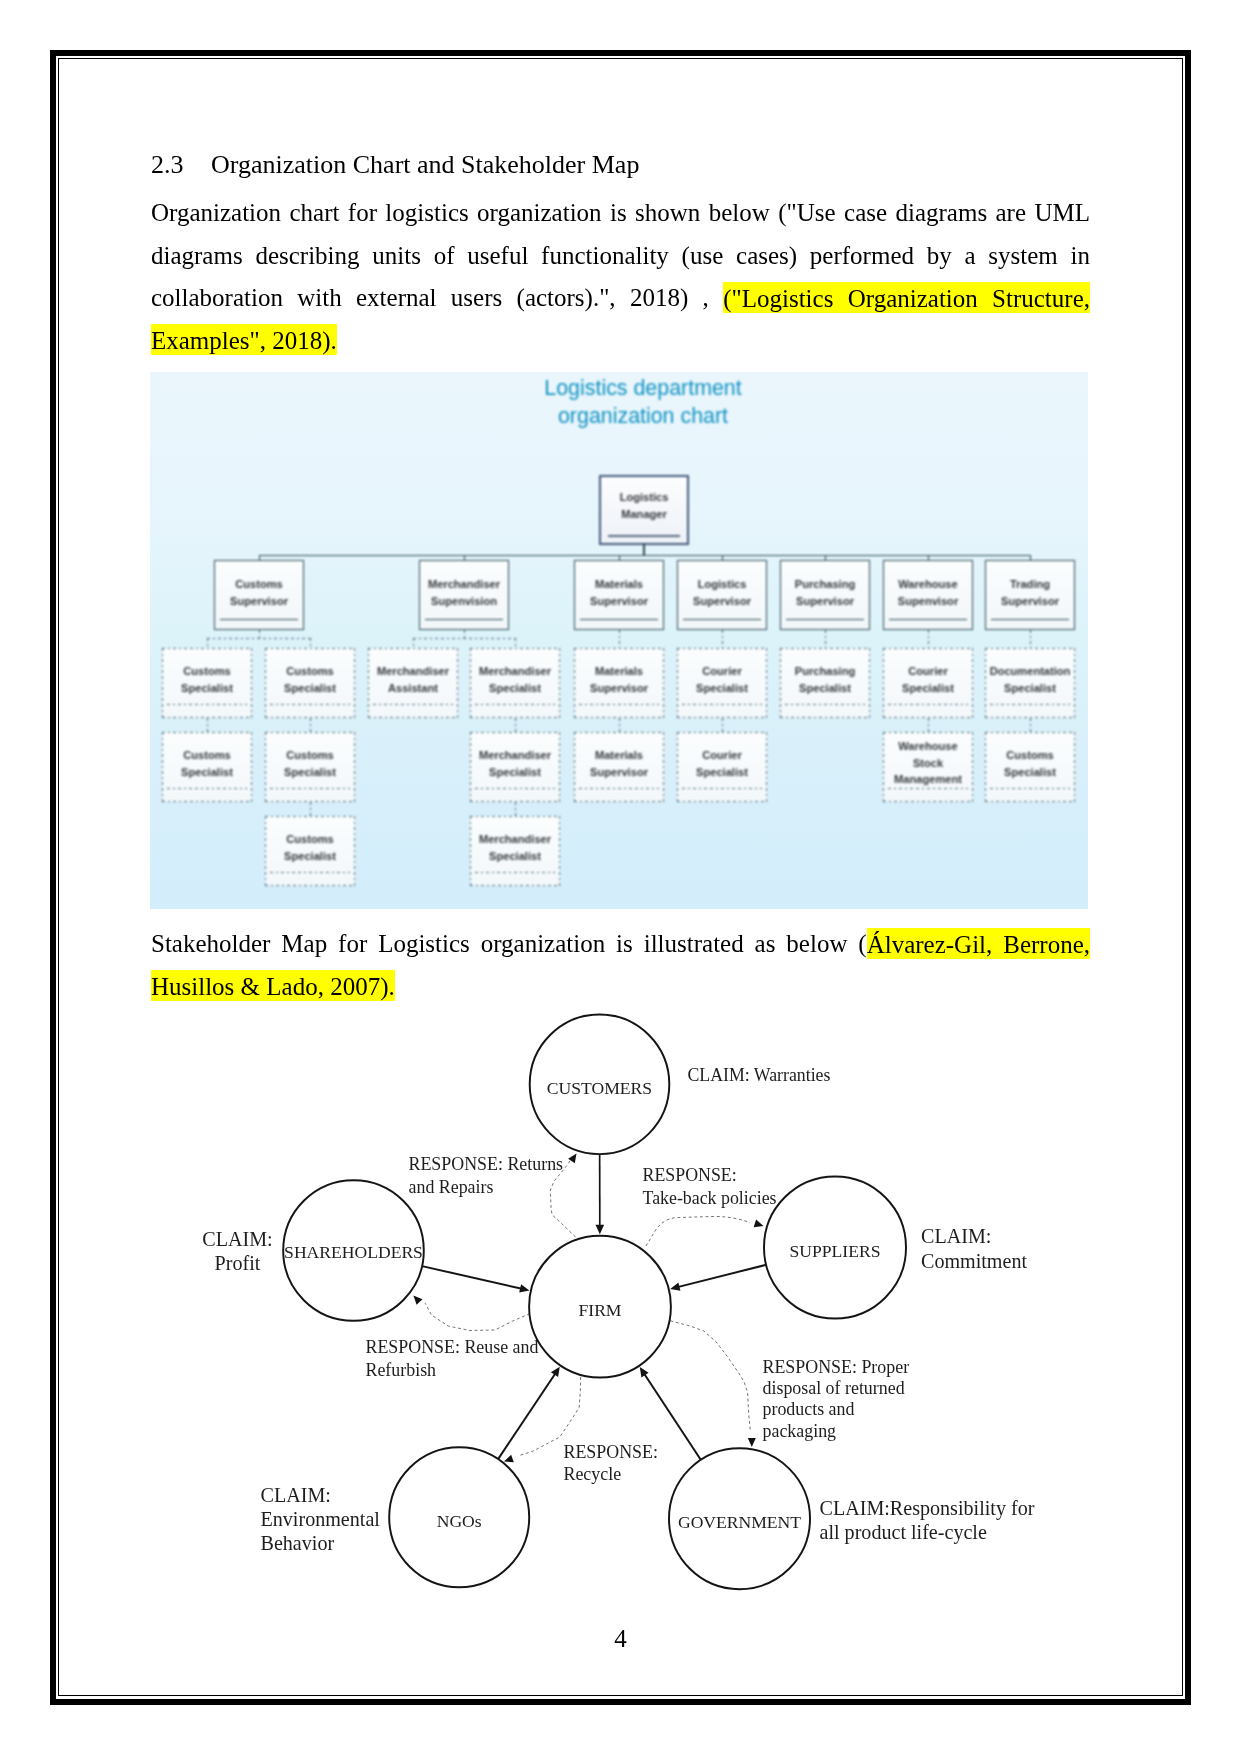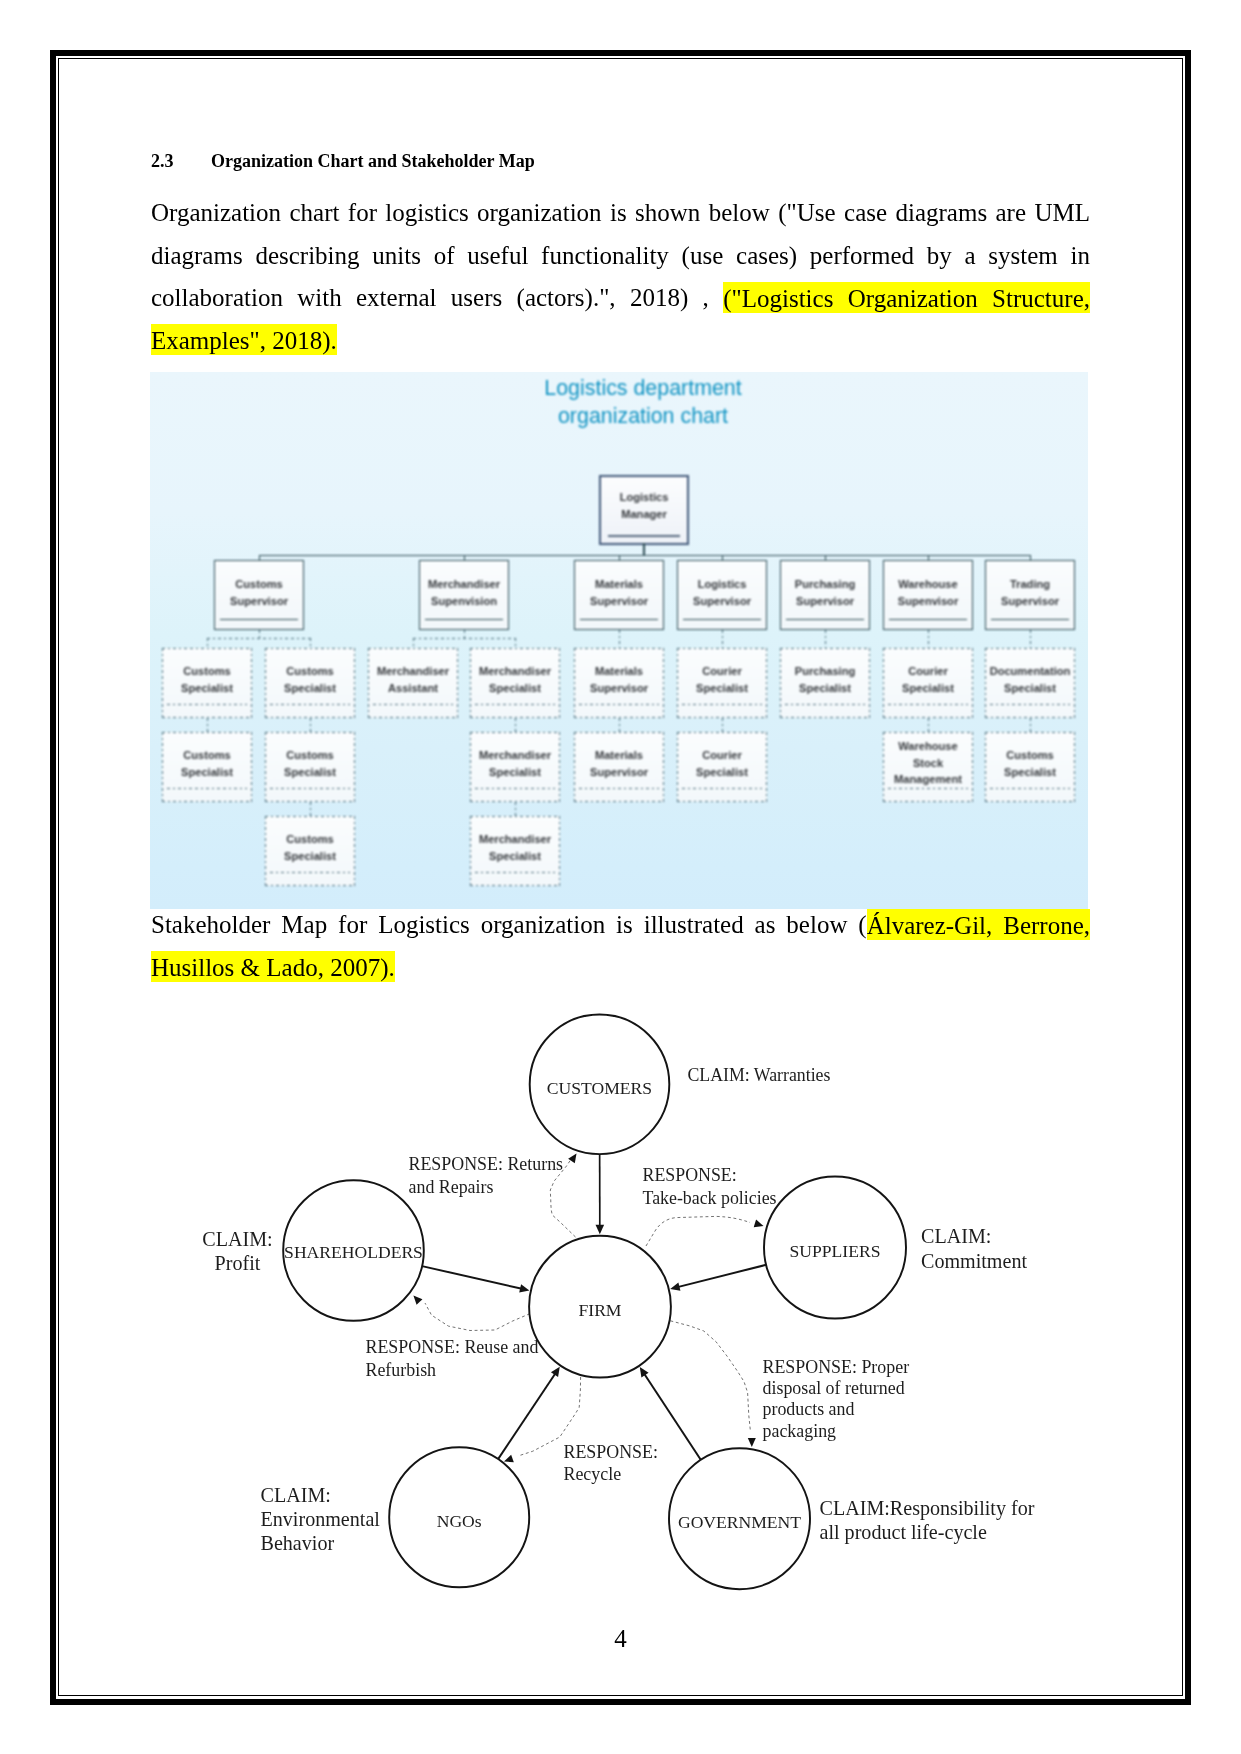--- a/index.html
+++ b/index.html
@@ -1,25 +1,25 @@
 <!DOCTYPE html>
 <html><head>
 <meta charset="utf-8">
 <style>
   html,body{margin:0;padding:0;}
   body{width:1241px;height:1754px;background:#ffffff;font-family:"Liberation Serif",serif;overflow:hidden;}
   .page{position:absolute;left:0;top:0;width:1241px;height:1754px;background:#fff;}
   .border-outer{position:absolute;left:50px;top:50px;width:1141px;height:1655px;border:6.2px solid #000;box-sizing:border-box;}
   .border-inner{position:absolute;left:58px;top:58px;width:1125px;height:1638px;border:1.8px solid #000;box-sizing:border-box;}
   .content{position:absolute;left:151px;top:0;width:939px;}
-  h2.sec{position:absolute;left:0;top:152px;font-size:18px;font-weight:bold;margin:0;line-height:1;white-space:nowrap;}
+  h2.sec{position:absolute;left:0;top:152px;font-size:26px;font-weight:normal;margin:0;line-height:1;white-space:nowrap;}
   h2.sec .num{display:inline-block;width:60px;}
   p.body{font-size:25px;line-height:42.5px;text-align:justify;margin:0;position:absolute;width:939px;}
   p.p1{top:192px;}
-  p.p2{top:904px;}
+  p.p2{top:923px;}
   .hl{background:#ffff00;padding:2.5px 0 1.5px;}
 
   
   .orgfig{position:absolute;left:-1px;top:372px;width:938px;height:537px;overflow:hidden;
           background:linear-gradient(180deg,#eaf6fc 0%,#e7f5fc 26%,#ddf3fa 49%,#d9f0fa 70%,#d4eefb 92%,#d3edfb 100%);}
   .orgfig .blurwrap{position:absolute;left:0;top:0;width:938px;height:537px;filter:blur(1.0px);}
   .orgtitle{position:absolute;left:24px;top:2px;width:938px;text-align:center;
             font-family:"Liberation Sans",sans-serif;color:#0f93c2;font-size:21.4px;line-height:28.3px;font-weight:400;}
   .obox{position:absolute;box-sizing:border-box;font-family:"Liberation Sans",sans-serif;
         font-size:11.1px;line-height:16.5px;color:#35383c;text-align:center;font-weight:700;}

